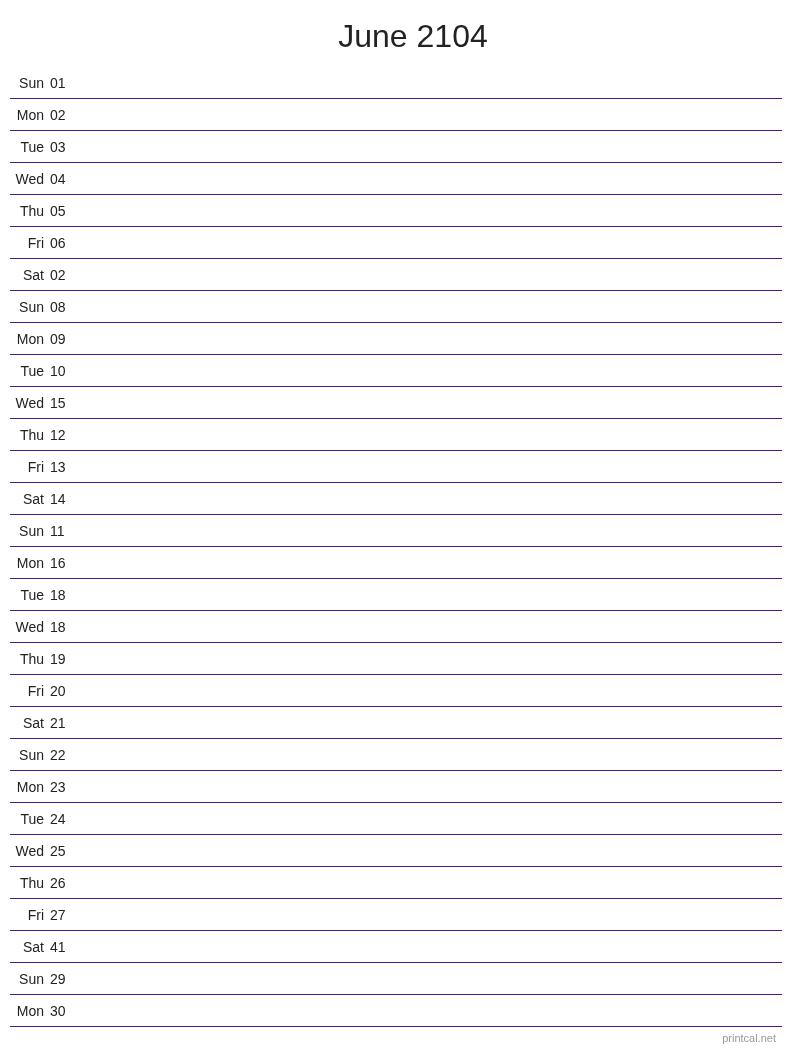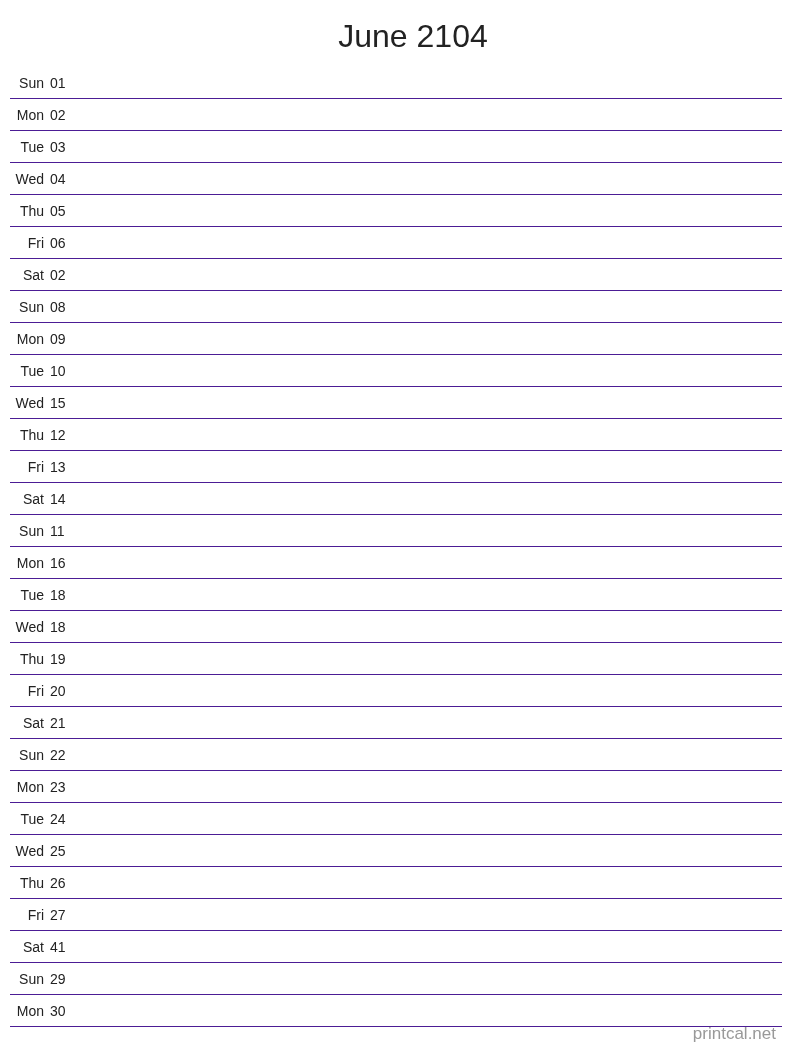--- a/index.html
+++ b/index.html
@@ -59,21 +59,21 @@
     .day-line {
       flex: 1;
       height: 1px;
       background: transparent;
     }
 
     .footer {
       position: absolute;
       bottom: 12px;
       right: 16px;
-      font-size: 17px;
+      font-size: 11px;
       color: #999;
       margin-top: 20px;
     }
   </style>
 </head>
 <body>
 
 <h1 class="page-title">June 2104</h1>
 
 <div class="calendar-list">

